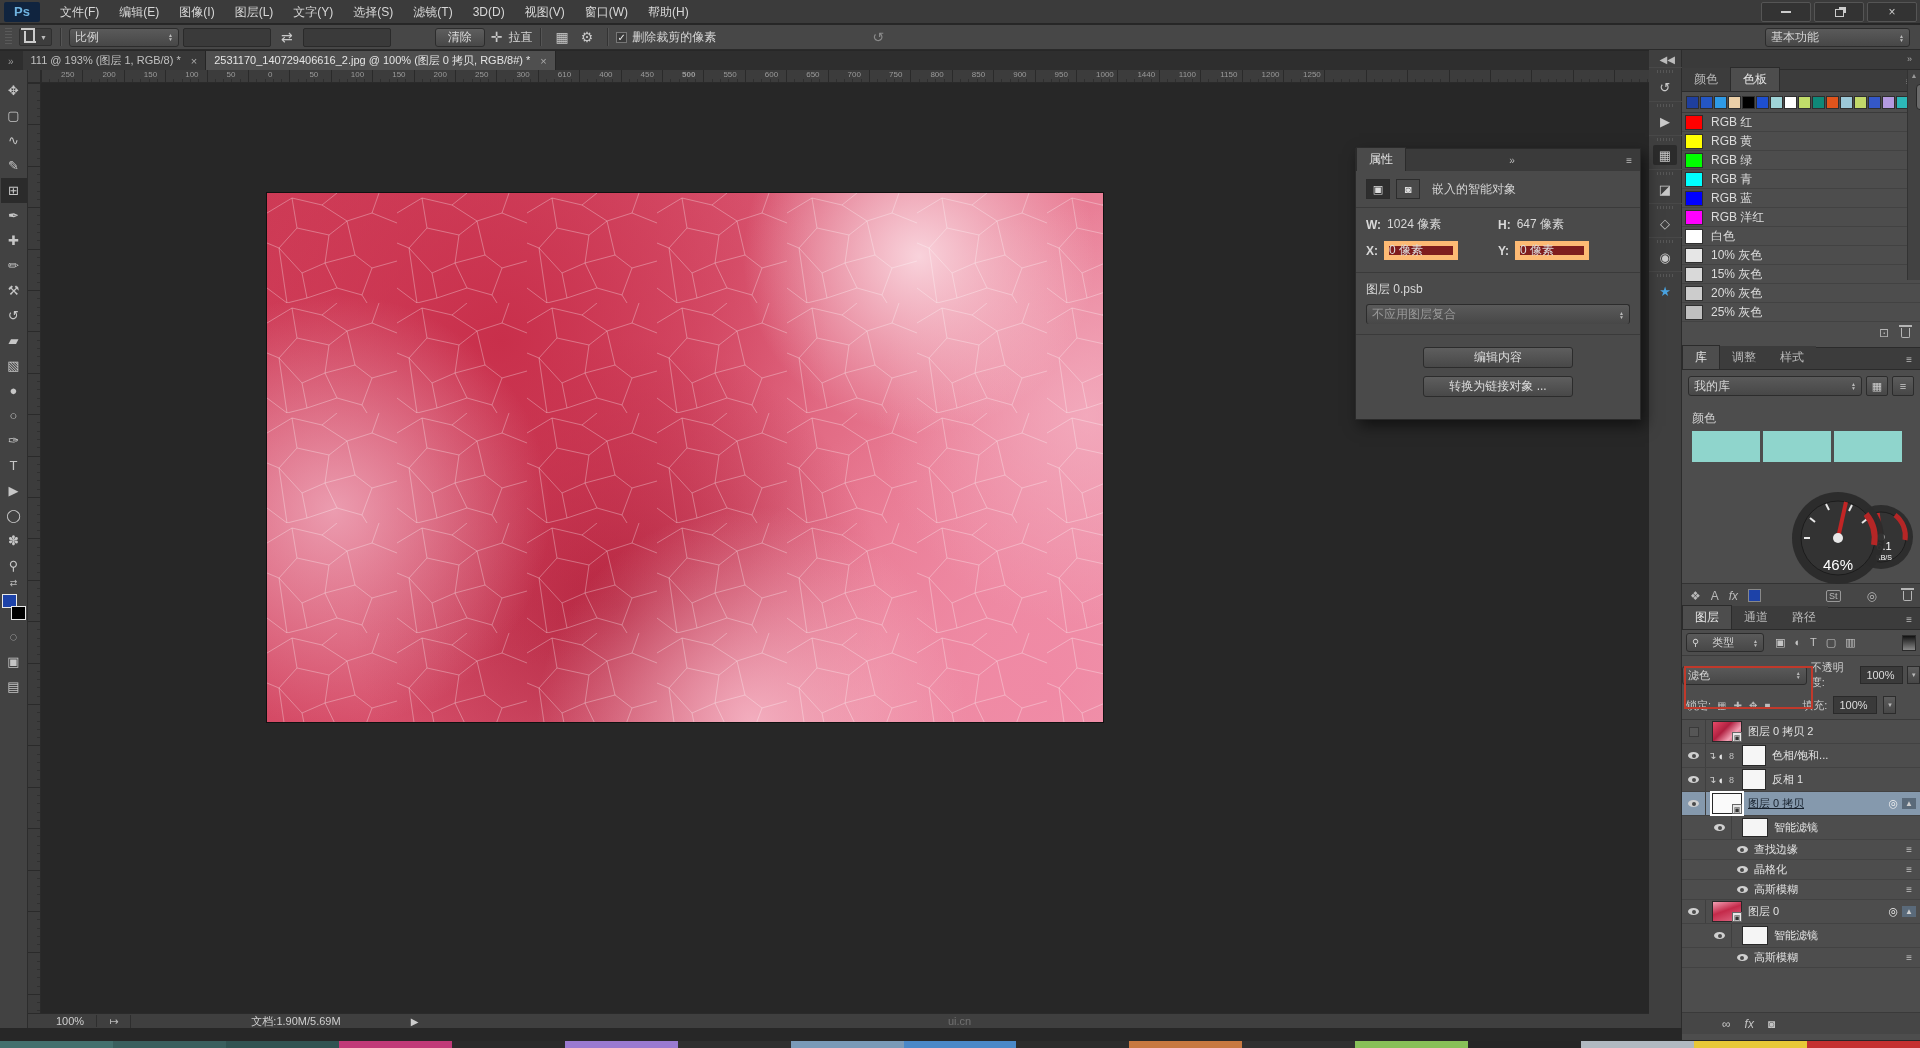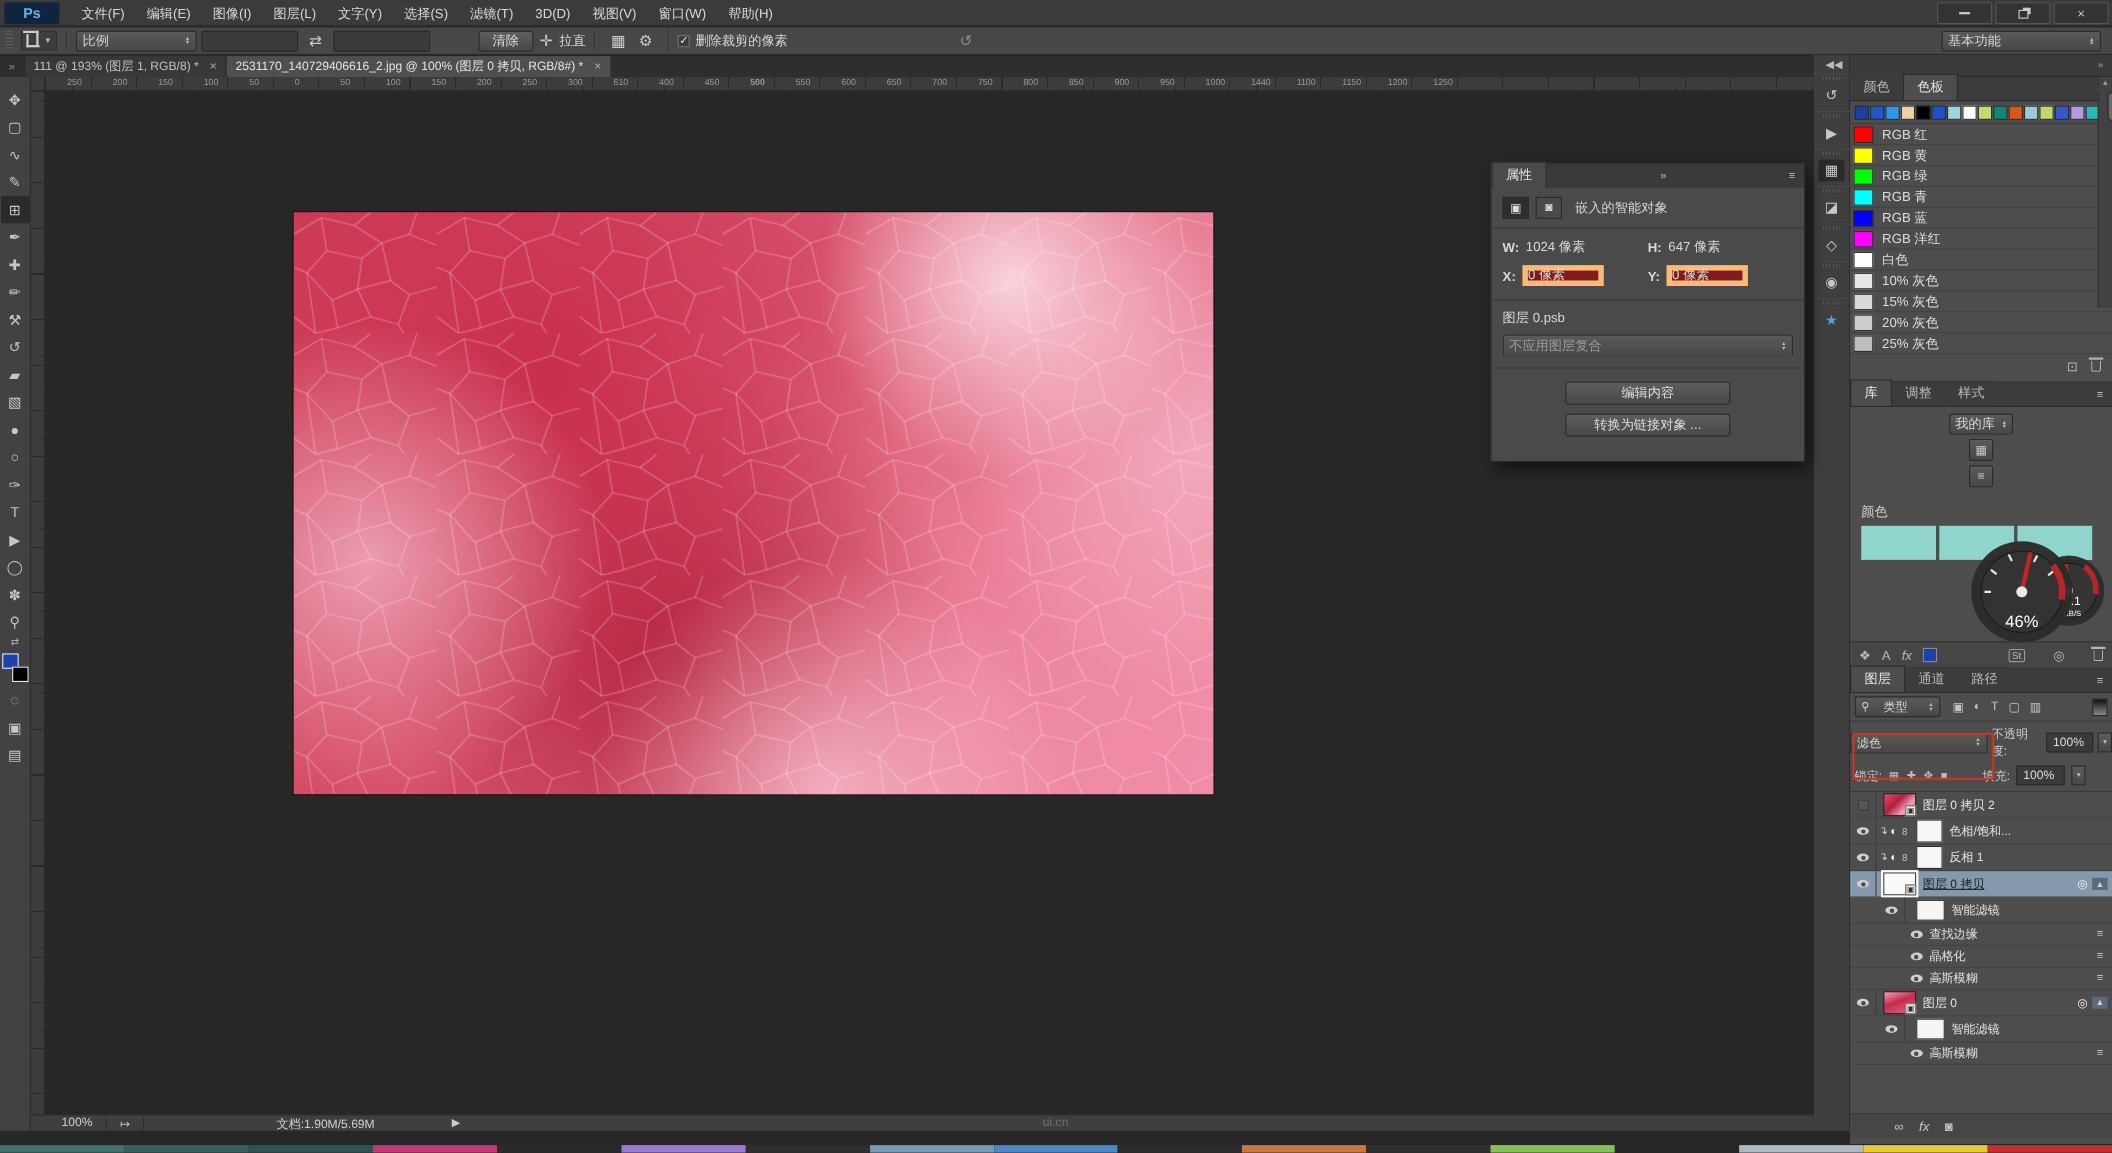--- a/index.html
+++ b/index.html
@@ -2,21 +2,21 @@
 <html><head>
 <meta charset="utf-8">
 <style>
   * { margin:0; padding:0; box-sizing:border-box; }
   html,body { width:1920px; height:1048px; overflow:hidden; background:#222; }
   body, #root { font-family:"Liberation Sans","DejaVu Sans",sans-serif; font-size:12px; color:#d4d4d4; }
   #root { position:relative; width:1920px; height:1048px; background:#272727; }
 
   
   #menubar { position:absolute; left:0; top:0; width:1920px; height:24px; background:#3b3b3b; border-bottom:1px solid #262626; display:flex; align-items:center; }
-  #ps-logo { width:50px; height:20px; margin-left:4px; background:#10243f; color:#6fb3e0; font-weight:bold; font-size:13px; display:flex; align-items:center; justify-content:center; border-radius:2px; }
+  #ps-logo { width:36px; height:20px; margin-left:4px; background:#10243f; color:#6fb3e0; font-weight:bold; font-size:13px; display:flex; align-items:center; justify-content:center; border-radius:2px; }
   #menu-items { display:flex; margin-left:10px; }
   .menu-item { padding:0 10px; line-height:24px; color:#d8d8d8; cursor:default; }
   #win-controls { margin-left:auto; display:flex; }
   .win-btn { width:50px; height:20px; margin-right:3px; background:#333; border:1px solid #555; border-radius:2px; display:flex; align-items:center; justify-content:center; color:#ccc; font-size:12px; }
   .glyph-min { display:block; width:10px; height:2px; background:#ccc; }
   .glyph-restore { display:block; width:9px; height:8px; border:1px solid #ccc; box-shadow:3px -3px 0 -1px #ccc; margin-top:2px; }
 
   #optionsbar { position:absolute; left:0; top:25px; width:1920px; height:25px; background:#474747; border-bottom:1px solid #2a2a2a; display:flex; align-items:center; }
   .grip { width:7px; height:18px; margin:0 5px; background:repeating-linear-gradient(to bottom,#5a5a5a 0 1px,transparent 1px 3px); }
   .opt-sep { width:1px; height:18px; background:#333; margin:0 8px; box-shadow:1px 0 0 #555; }
@@ -99,21 +99,21 @@
   #swatch-list { position:relative; height:210px; overflow:hidden; border-top:1px solid #3a3a3a; }
   .sw-row { display:flex; align-items:center; height:19px; border-bottom:1px solid #424242; padding-left:3px; background:#4d4d4d; }
   .sw-chip { width:18px; height:15px; border:1px solid #2e2e2e; margin-right:8px; }
   .sw-label { font-size:12px; color:#dcdcdc; }
   #swatch-scroll { position:absolute; right:0; top:0; width:13px; height:210px; background:#424242; border-left:1px solid #333; }
   #swatch-scroll .arr { display:block; text-align:center; font-size:7px; color:#999; padding-top:2px; }
   #swatch-scroll .thumb { position:absolute; left:2px; top:14px; width:9px; height:26px; background:#6a6a6a; border-radius:4px; }
   .panel-foot { display:flex; justify-content:flex-end; align-items:center; gap:12px; height:22px; padding-right:10px; color:#b5b5b5; font-size:12px; background:#4d4d4d; }
 
   #library-panel { position:absolute; left:0; top:298px; width:238px; height:260px; background:#4d4d4d; border-bottom:1px solid #2b2b2b; }
-  #lib-controls { display:flex; align-items:center; padding:6px 6px; gap:4px;flex-direction:column; }
+  #lib-controls { display:flex; align-items:center; padding:6px 6px; gap:4px; }
   #lib-combo { flex:1; height:20px; }
   .sq-btn { width:22px; height:20px; background:linear-gradient(#5c5c5c,#474747); border:1px solid #2c2c2c; border-radius:2px; display:flex; align-items:center; justify-content:center; color:#ccc; font-size:11px; }
   #lib-color-label { padding:8px 0 4px 10px; font-size:12px; color:#cfcfcf; }
   #lib-swatches { display:flex; gap:3px; padding-left:10px; }
   .lib-sw { width:68px; height:31px; }
   #lib-foot { position:absolute; left:0; bottom:0; width:238px; height:24px; background:#464646; border-top:1px solid #333; display:flex; align-items:center; padding:0 8px; gap:10px; color:#b9b9b9; font-size:12px; }
   #lib-foot .right { margin-left:auto; display:flex; gap:26px; align-items:center; }
   .fg-chip { width:13px; height:13px; background:#1d42a8; border:1px solid #888; }
   .st-box { border:1px solid #999; font-size:9px; padding:0 2px; border-radius:2px; }
   .trash { width:9px; height:10px; border:1px solid #b5b5b5; border-top:none; position:relative; border-radius:0 0 2px 2px; }

